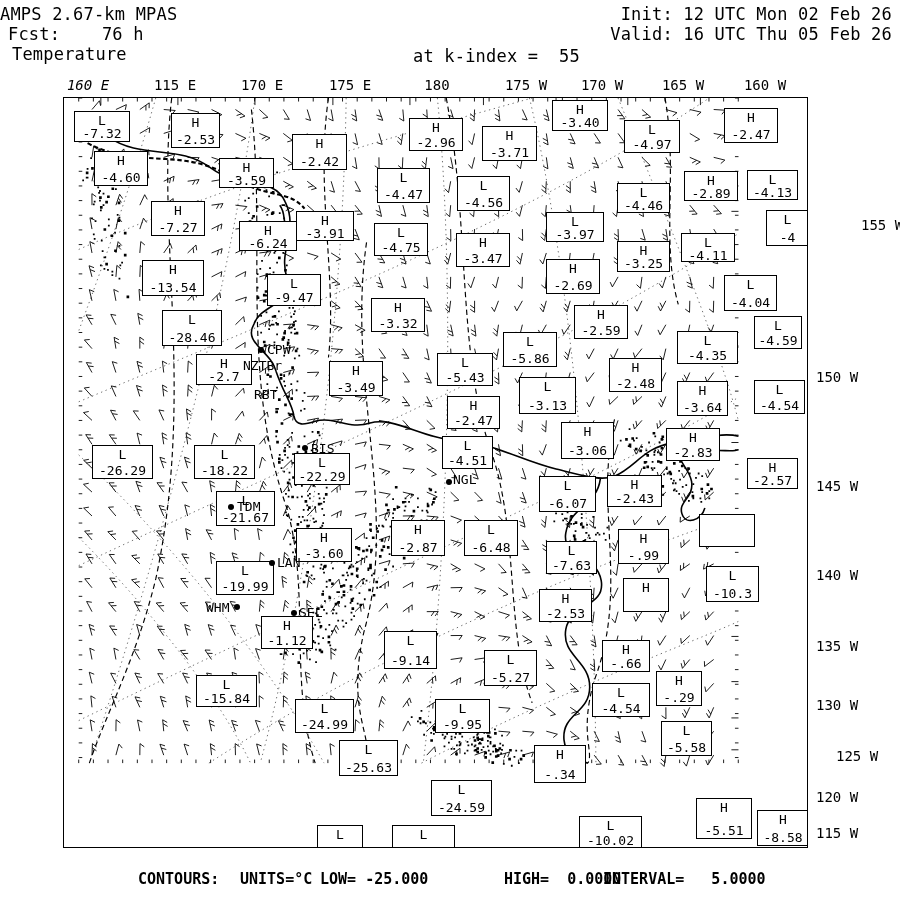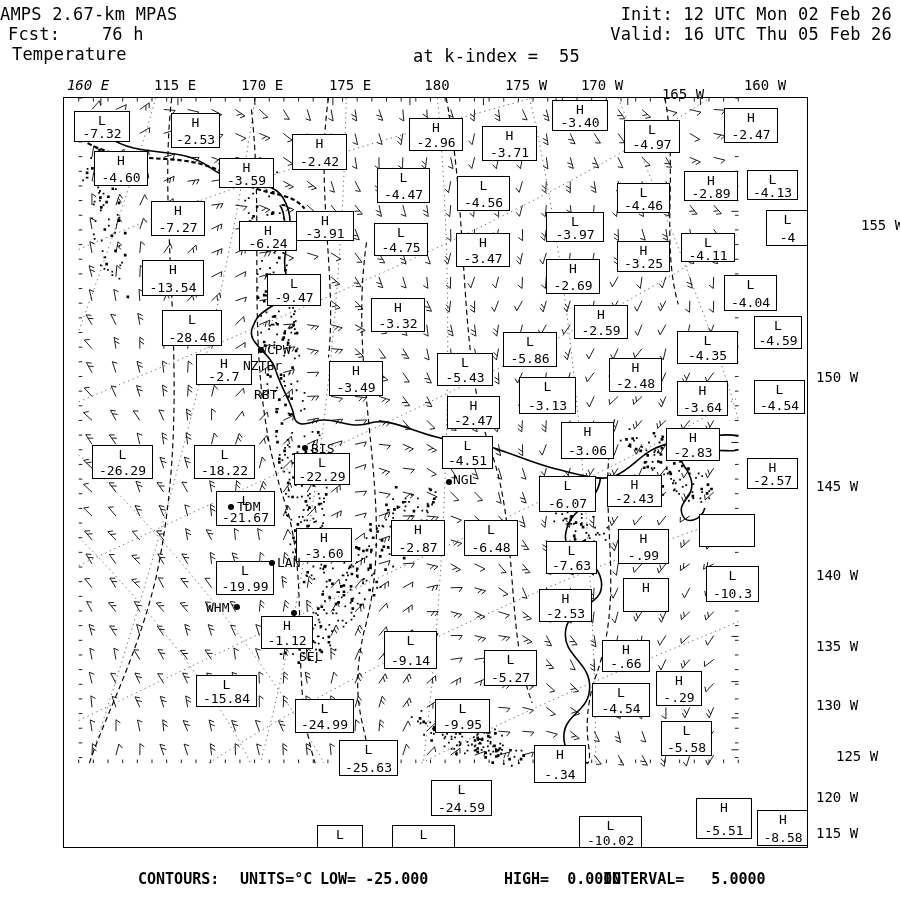--- a/index.html
+++ b/index.html
@@ -609,38 +609,38 @@
       <div class="station-label" style="left: 162px; top: 289px; padding-left: 28px;">RBT</div>
       <div class="station-dot" style="left: 238px; top: 347px;"></div>
       <div class="station-label" style="left: 247px; top: 343px;">BIS</div>
       <div class="station-dot" style="left: 164px; top: 406px;"></div>
       <div class="station-label" style="left: 173px; top: 401px;">TDM</div>
       <div class="station-dot" style="left: 205px; top: 462px;"></div>
       <div class="station-label" style="left: 213px; top: 457px;">LAN</div>
       <div class="station-dot" style="left: 170px; top: 506px;"></div>
       <div class="station-label" style="left: 142px; top: 502px;">WHM</div>
       <div class="station-dot" style="left: 227px; top: 512px;"></div>
-      <div class="station-label" style="left: 235px; top: 507px; margin-top: 44px;">SEL</div>
+      <div class="station-label" style="left: 235px; top: 507px;">SEL</div>
       <div class="station-dot" style="left: 382px; top: 381px;"></div>
       <div class="station-label" style="left: 389px; top: 374px;">NGL</div>
     </div>
 
   <div class="ftr" style="left:138px;">CONTOURS:</div>
   <div class="ftr" style="left:240px;">UNITS=°C</div>
   <div class="ftr" style="left:320px;">LOW= -25.000</div>
   <div class="ftr" style="left:504px;">HIGH=  0.0000</div>
   <div class="ftr" style="left:603px;">INTERVAL=   5.0000</div>
 <div class="axis-top" style="left: 63px; top: 77px; font-style: italic;">160 E</div>
     <div class="axis-top" style="left: 150px; top: 77px;">115 E</div>
     <div class="axis-top" style="left: 237px; top: 77px;">170 E</div>
     <div class="axis-top" style="left: 325px; top: 77px;">175 E</div>
     <div class="axis-top" style="left: 412px; top: 77px;">180</div>
     <div class="axis-top" style="left: 501px; top: 77px;">175 W</div>
     <div class="axis-top" style="left: 577px; top: 77px;">170 W</div>
-    <div class="axis-top" style="left: 658px; top: 86px;">165 W</div>
+    <div class="axis-top" style="left: 658px; top: 77px;">165 W</div>
     <div class="axis-top" style="left: 740px; top: 77px;">160 W</div>
     <div class="axis-right" style="left: 816px; top: 217px; margin-left: 45px;">155 W</div>
     <div class="axis-right" style="left: 816px; top: 369px;">150 W</div>
     <div class="axis-right" style="left: 816px; top: 478px;">145 W</div>
     <div class="axis-right" style="left: 816px; top: 567px;">140 W</div>
     <div class="axis-right" style="left: 816px; top: 638px;">135 W</div>
     <div class="axis-right" style="left: 816px; top: 697px;">130 W</div>
     <div class="axis-right" style="left: 816px; top: 748px; margin-left: 20px;">125 W</div>
     <div class="axis-right" style="left: 816px; top: 789px;">120 W</div>
     <div class="axis-right" style="left: 816px; top: 825px;">115 W</div>

